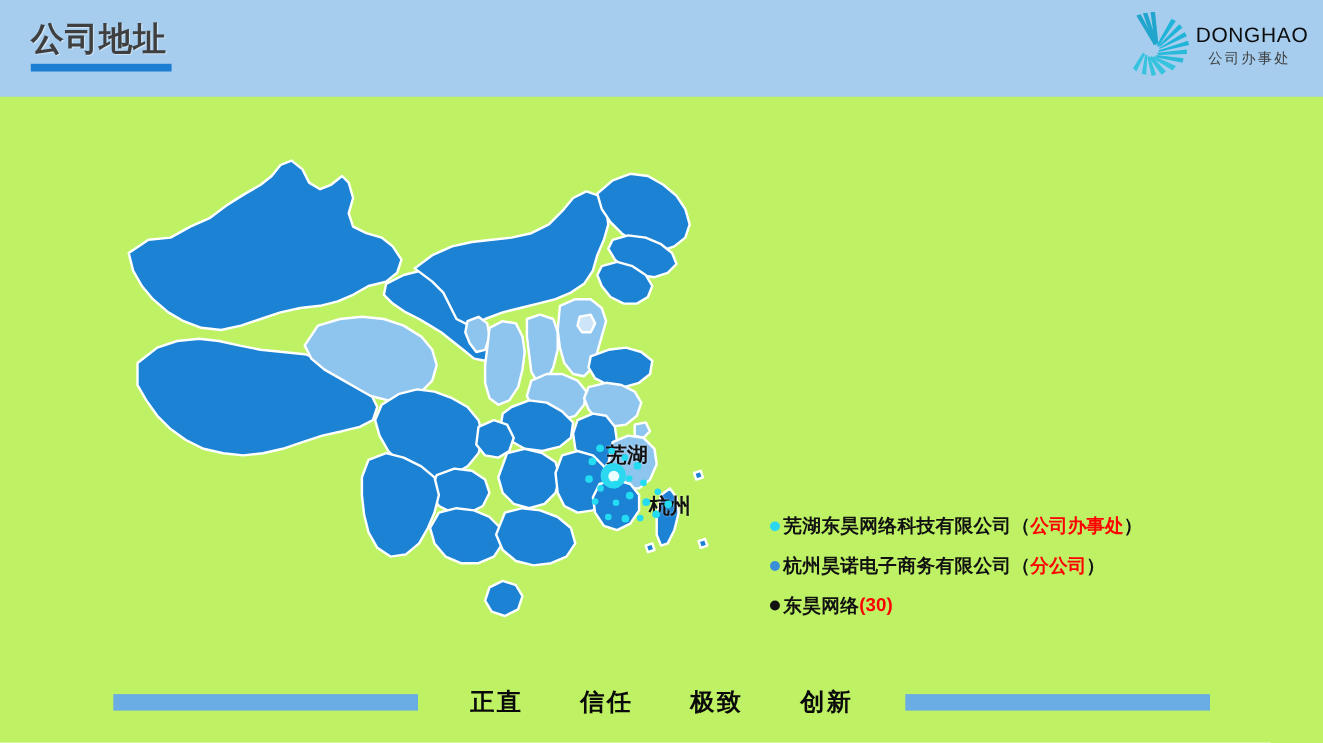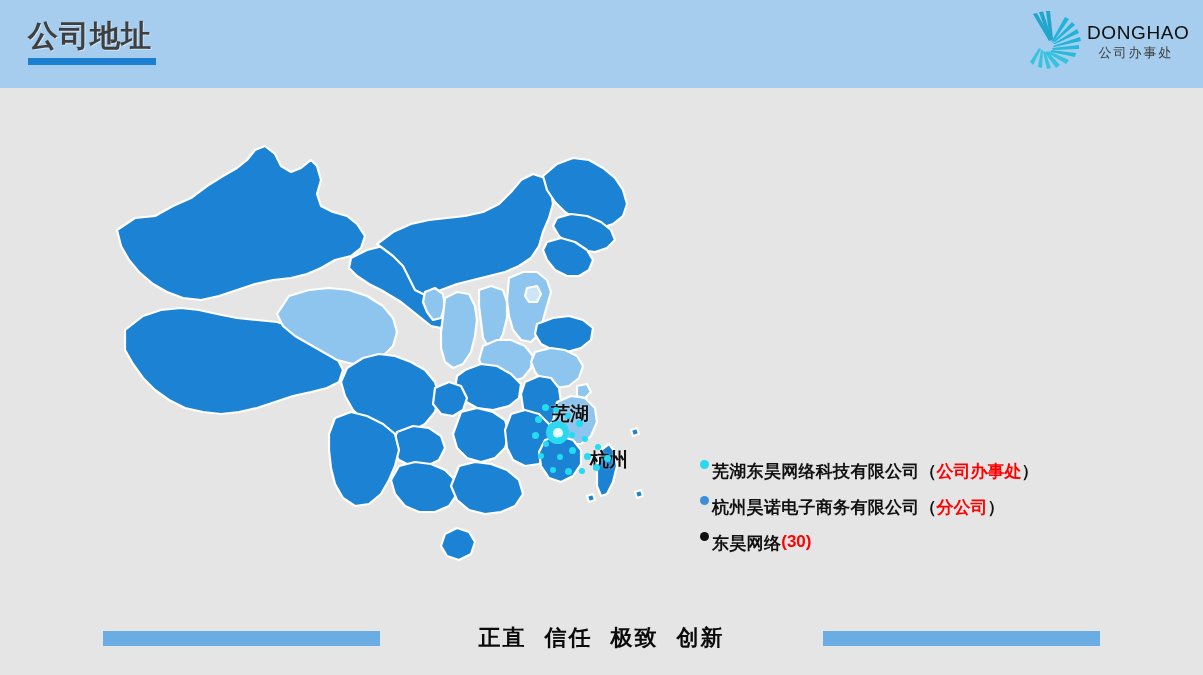--- a/index.html
+++ b/index.html
@@ -4,21 +4,21 @@
 <style>
   * { box-sizing: border-box; margin: 0; padding: 0; }
   html, body {
     width: 1203px; height: 675px;
     font-family: "Liberation Sans", "DejaVu Sans", sans-serif;
     overflow: hidden;
   }
   #slide {
     position: relative;
     width: 1203px; height: 675px;
-    background: #e5e5e5;
+    background: #bef264;
   }
 
   
   #header {
     position: absolute; left: 0; top: 0;
     width: 1203px; height: 88px;
     background: #a6cdee;
   }
   #title-wrap {
     position: absolute; left: 28px; top: 17px;
@@ -96,21 +96,21 @@
     border-radius: 50%;
     background: #eafdff;
   }
 
   
   #legend {
     position: absolute; left: 700px; top: 460px;
     width: 420px;
   }
   .legend-row {
-    display: flex; align-items: flex-start;
+    display: flex; align-items: center;
     height: 36px;
     white-space: nowrap;
   }
   .legend-bullet {
     width: 9px; height: 9px; border-radius: 50%;
     margin-right: 3px; flex: 0 0 auto;
   }
   .legend-text {
     font-size: 17px; font-weight: bold; color: #111;
     letter-spacing: 0.3px;
@@ -127,21 +127,21 @@
     background: #6aace4;
   }
   #footer-bar-left  { left: 103px;  width: 277px; }
   #footer-bar-right { left: 823px;  width: 277px; }
   #footer-slogan {
     position: absolute; left: 0; top: 623px; width: 1203px;
     text-align: center;
     font-size: 22px; font-weight: bold; color: #0a0a0a;
     letter-spacing: 2px;
   }
-  #footer-slogan span { margin: 0 9px; }
+  #footer-slogan span { margin: 0 26px; }
 </style>
 </head>
 <body>
 
 <div id="slide">
 
   <div id="header">
     <div id="title-wrap">
       <div id="page-title">公司地址</div>
       <div id="title-underline"></div>

